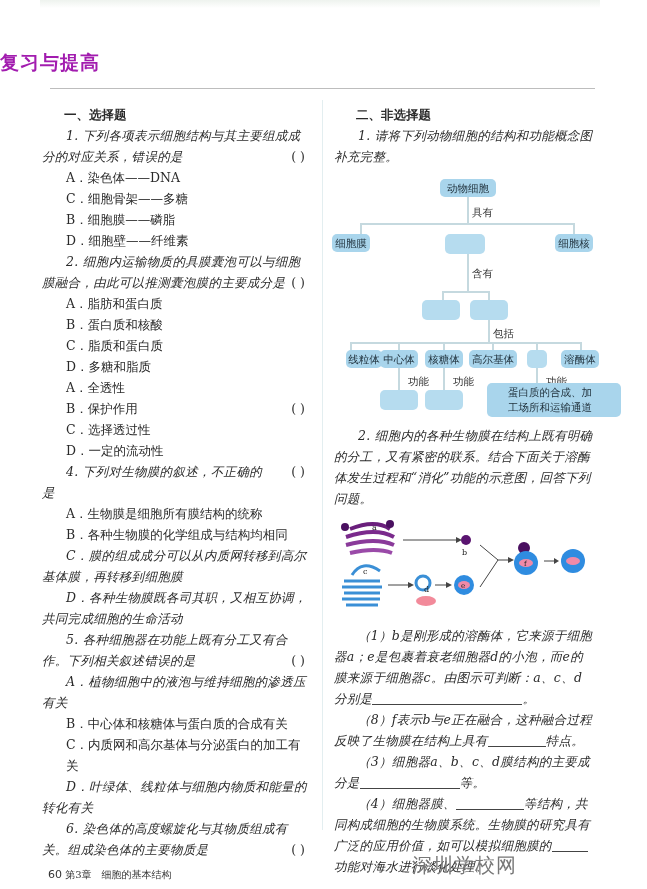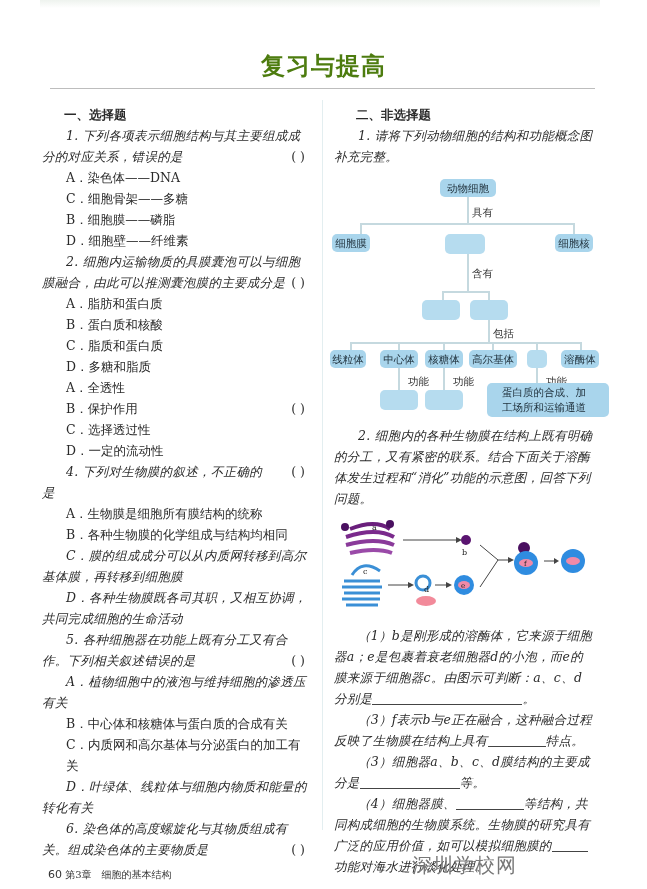--- a/index.html
+++ b/index.html
@@ -1,22 +1,22 @@
 <!DOCTYPE html>
 <html><head>
 <meta charset="utf-8">
 <style>
   html, body { margin: 0; padding: 0; }
   body {
     width: 647px; height: 889px; background: #ffffff; position: relative; overflow: hidden;
     font-family: "DejaVu Serif", "Liberation Serif", serif; color: #2a2a2a;
   }
   .page-title {
-    position: absolute; left: 0; width: 647px; top: 50px; text-align: center;
-    font-family: "DejaVu Sans", "Liberation Sans", sans-serif; font-weight: bold; font-size: 24px; color: #4d7c0f;
+    position: absolute; left: 0; width: 647px; top: 50px; 
+    font-family: "DejaVu Sans", "Liberation Sans", sans-serif; font-weight: bold; font-size: 19px; color: #a21caf;
     letter-spacing: 1px;
   }
   .title-rule { position: absolute; left: 50px; top: 88px; width: 545px; height: 1px; background: #bdbdbd; }
   .col-divider { position: absolute; left: 322px; top: 100px; width: 1px; height: 730px; background: #e3eef0; }
   .col { position: absolute; top: 104px; font-size: 12.5px; line-height: 21px; }
   .col.left { left: 42px; width: 265px; }
   .col.right { left: 334px; width: 260px; }
   .section-title { font-family: "DejaVu Sans", "Liberation Sans", sans-serif; font-weight: bold; font-size: 12.5px; padding-left: 22px; }
   .p { text-indent: 24px; margin: 0; letter-spacing: 0.3px; font-style: italic; }
   .q { position: relative; }
@@ -129,33 +129,33 @@
     <div class="box" style="left:110px;top:4px;width:56px">动物细胞</div>
     <div class="lbl" style="left:142px;top:27px">具有</div>
     <div class="box" style="left:2px;top:59px;width:38px">细胞膜</div>
     <div class="box empty" style="left:115px;top:59px;width:40px;height:20px"></div>
     <div class="box" style="left:225px;top:59px;width:38px">细胞核</div>
     <div class="lbl" style="left:142px;top:88px">含有</div>
     <div class="box empty" style="left:92px;top:125px;width:38px;height:20px"></div>
     <div class="box empty" style="left:140px;top:125px;width:38px;height:20px"></div>
     <div class="lbl" style="left:163px;top:148px">包括</div>
 
-    <div class="box" style="left:0;top:175px;width:36px">线粒体</div>
+    <div class="box" style="left:16px;top:175px;width:36px">线粒体</div>
     <div class="box" style="left:50px;top:175px;width:38px">中心体</div>
     <div class="box" style="left:95px;top:175px;width:38px">核糖体</div>
     <div class="box" style="left:139px;top:175px;width:48px">高尔基体</div>
     <div class="box empty" style="left:197px;top:175px;width:20px;height:18px"></div>
     <div class="box" style="left:231px;top:175px;width:38px">溶酶体</div>
 
     <div class="lbl" style="left:78px;top:196px">功能</div>
     <div class="lbl" style="left:123px;top:196px">功能</div>
     <div class="lbl" style="left:216px;top:196px">功能</div>
     <div class="box empty" style="left:50px;top:215px;width:38px;height:20px"></div>
     <div class="box empty" style="left:95px;top:215px;width:38px;height:20px"></div>
-    <div class="box" style="left:157px;top:208px;width:92px;line-height:15px;padding:2px 15px;text-align:left">蛋白质的合成、加工场所和运输通道</div>
+    <div class="box" style="left:157px;top:208px;width:92px;line-height:15px;padding:2px 21px;text-align:left">蛋白质的合成、加工场所和运输通道</div>
   </div>
 
   <p class="p">2. 细胞内的各种生物膜在结构上既有明确的分工，又有紧密的联系。结合下面关于溶酶体发生过程和“消化”功能的示意图，回答下列问题。</p>
 
   <div class="diagram">
     <svg width="270" height="100" viewBox="0 0 270 100">
 
       <g fill="#7a2a8c">
         <path d="M20 14 q25 -10 40 0" stroke="#6a1f7c" stroke-width="4" fill="none"></path>
         <path d="M16 22 q30 -10 48 0" stroke="#7a2a8c" stroke-width="4" fill="none"></path>
@@ -202,21 +202,21 @@
       <polygon points="224,43 229,46 224,49" fill="#444"></polygon>
       <circle cx="243" cy="46" r="12" fill="#2f8ce0"></circle>
       <ellipse cx="243" cy="46" rx="7" ry="4" fill="#f08aa8"></ellipse>
     </svg>
   </div>
 
   <p class="p">
     <span>（1）b是刚形成的溶酶体，它来源于细胞器a；e是包裹着衰老细胞器d的小泡，而e的膜来源于细胞器c。由图示可判断：a、c、d分别是</span><span class="blank" style="width:150px"></span><span>。</span>
   </p>
   <p class="p">
-    <span>（3）f表示b与e正在融合，这种融合过程反映了生物膜在结构上具有</span><span class="blank" style="width:58px"></span><span>特点。</span>
+    <span>（8）f表示b与e正在融合，这种融合过程反映了生物膜在结构上具有</span><span class="blank" style="width:58px"></span><span>特点。</span>
   </p>
   <p class="p">
     <span>（3）细胞器a、b、c、d膜结构的主要成分是</span><span class="blank" style="width:100px"></span><span>等。</span>
   </p>
   <p class="p">
     <span>（4）细胞器膜、</span><span class="blank" style="width:68px"></span><span>等结构，共同构成细胞的生物膜系统。生物膜的研究具有广泛的应用价值，如可以模拟细胞膜的</span><span class="blank" style="width:36px"></span><span>功能对海水进行淡化处理。</span>
   </p>
 </div>
 
 <div class="footer">

